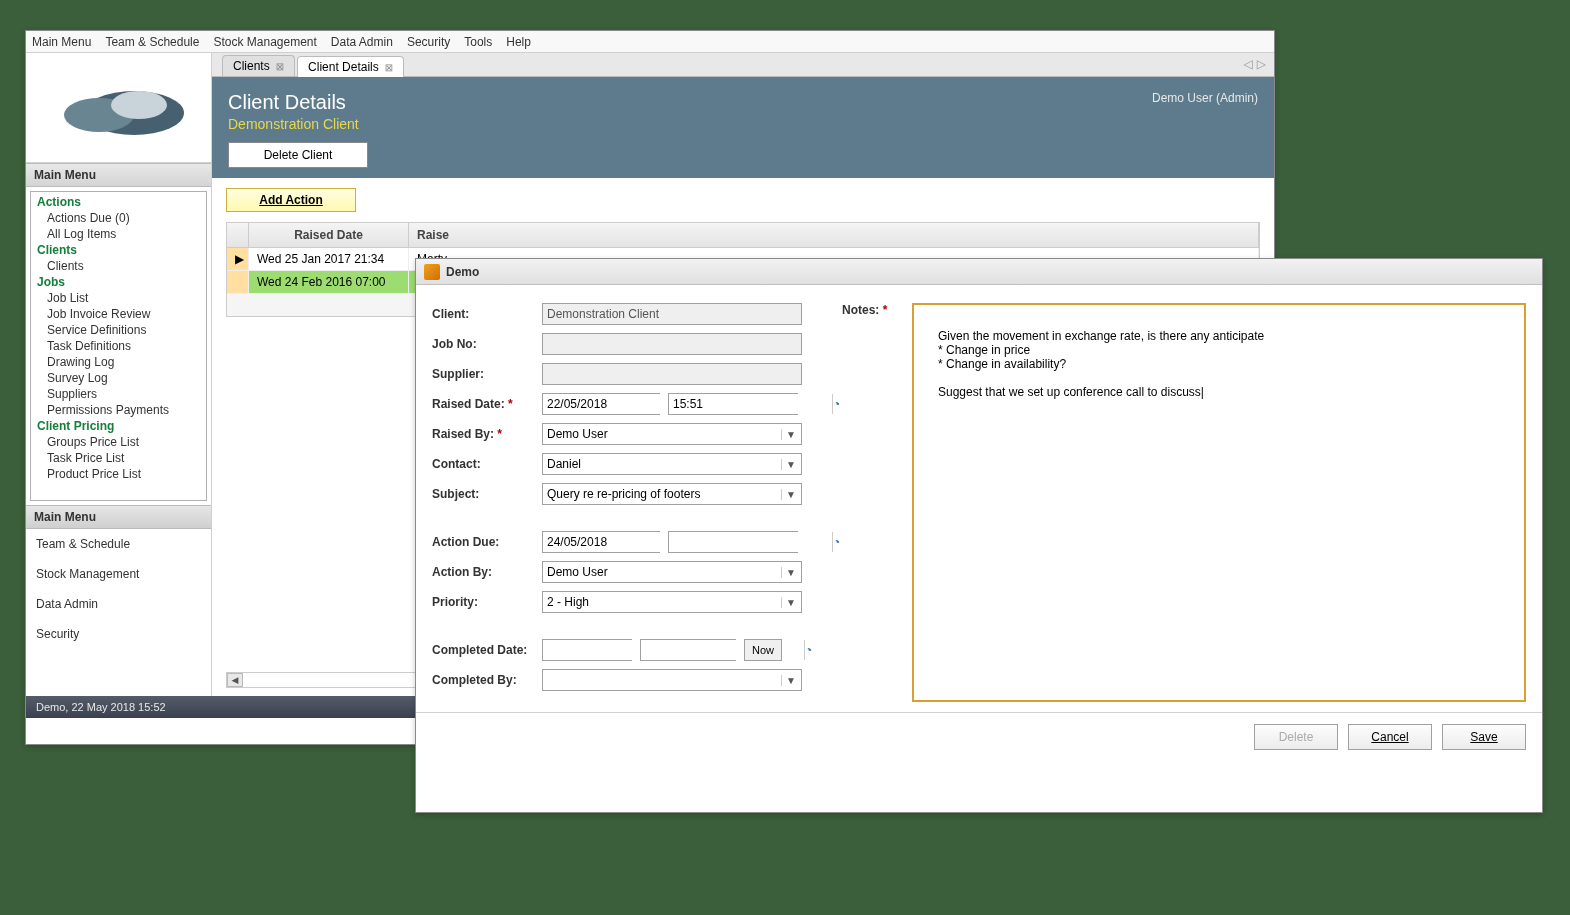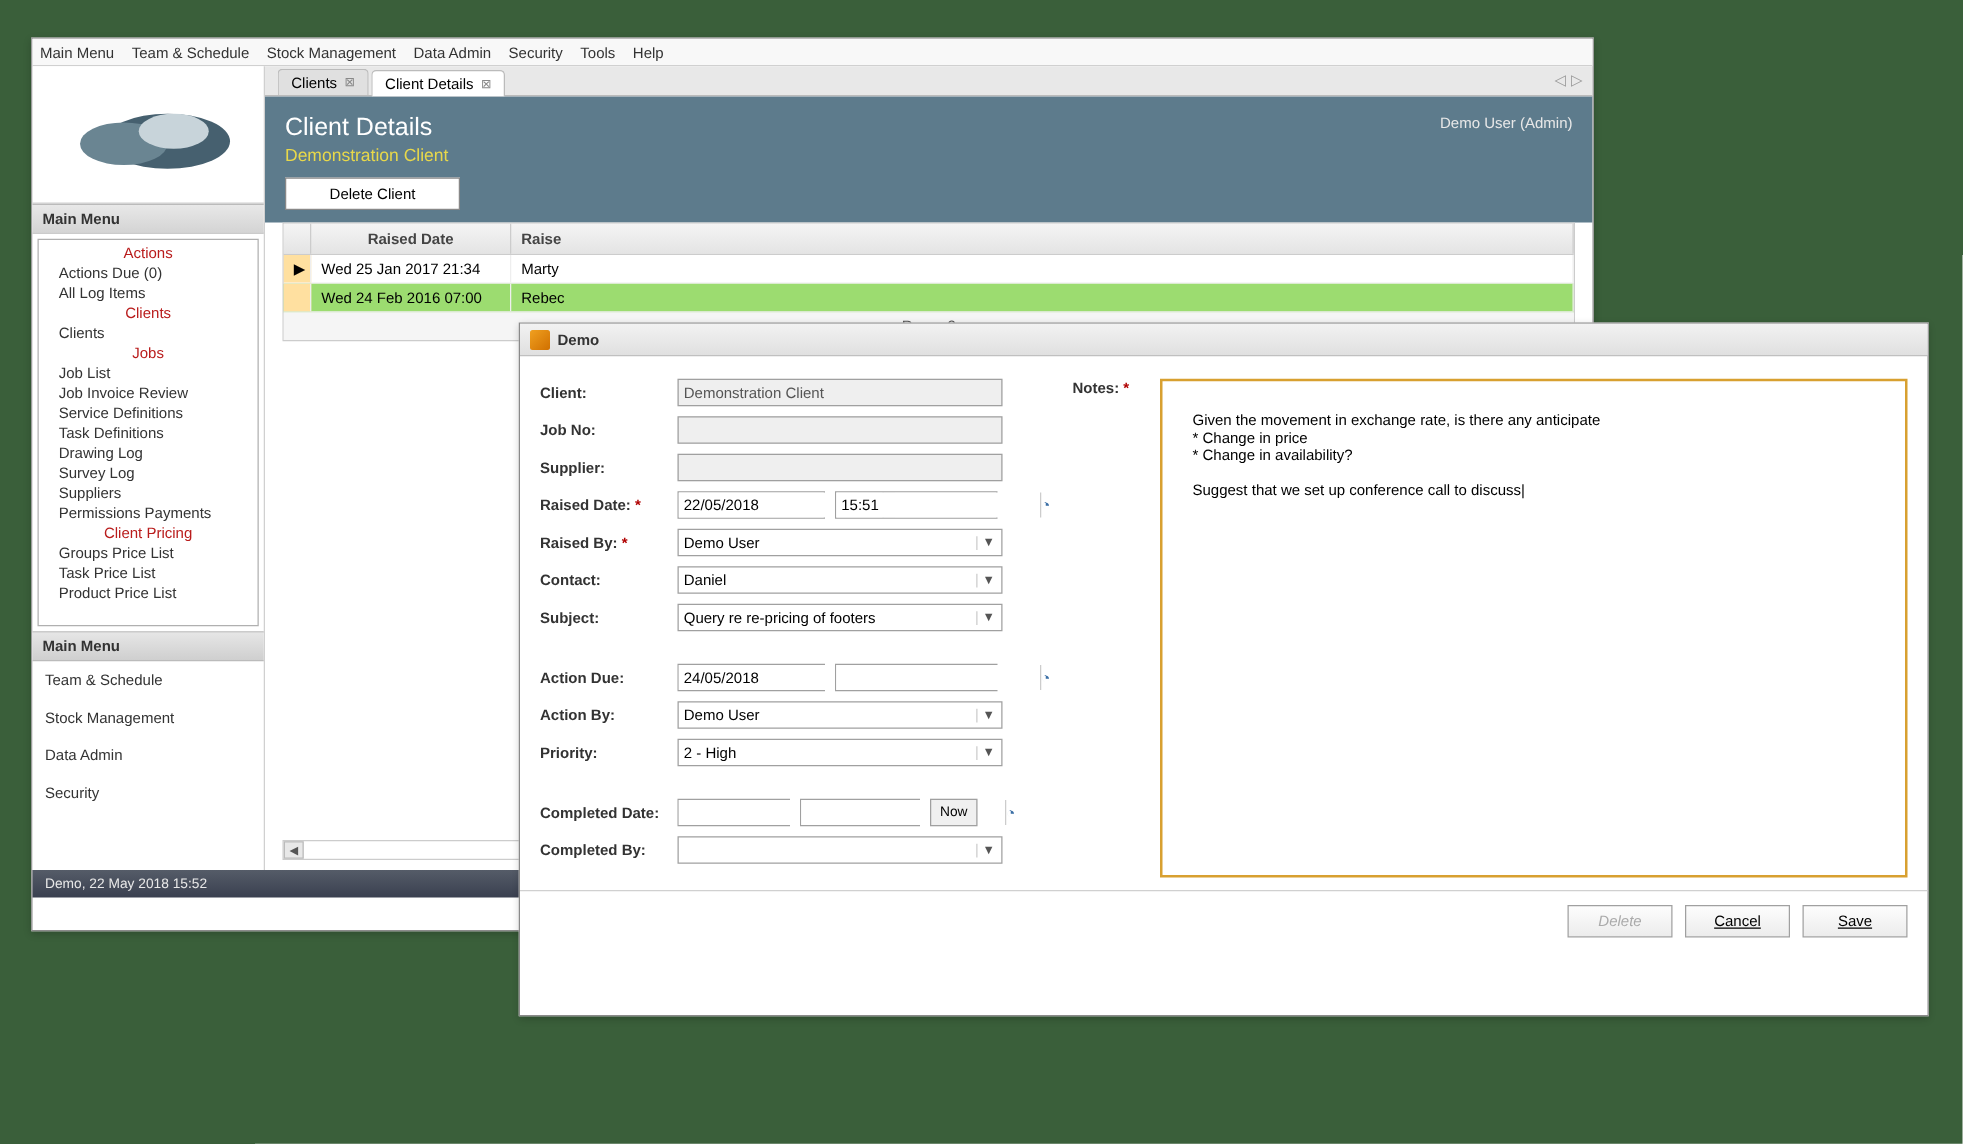--- a/index.html
+++ b/index.html
@@ -68,21 +68,21 @@
 }
 .tree-box {
   flex:0 0 auto;
   height: 310px;
   border: 1px solid #b0b0b0;
   margin: 4px;
   overflow-y: scroll;
   padding: 2px 0;
   font-size:12px;
 }
-.tree-box .cat { font-weight:normal; padding:1px 6px; color:#b91c1c;text-align:center;}
+.tree-box .cat { font-weight:bold; padding:1px 6px; color:#15803d;}
 .tree-box .item { padding:1px 6px 1px 16px; color:#333;}
 .nav-item { padding:8px 10px; color:#333; }
 .main-col { flex:1; display:flex; flex-direction:column; overflow:hidden; }
 .tab-strip { height:24px; display:flex; align-items:flex-end; padding-left:10px; background:#e8e8e8; border-bottom:1px solid #bbb; position:relative;}
 .tab { padding:3px 10px; border:1px solid #bbb; border-bottom:none; margin-right:2px; background:#e0e0e0; border-radius:4px 4px 0 0; font-size:12px; display:flex; align-items:center; gap:6px;}
 .tab.active { background:#fff; position:relative; top:1px; }
 .tab-x { color:#888; font-size:10px;}
 .tab-nav-arrows { position:absolute; right:8px; top:4px; display:flex; gap:4px; color:#999;}
 .header-panel {
   background:#5d7b8c;
@@ -112,42 +112,42 @@
 .grid-foot { text-align:center; padding:4px; background:#f5f5f5; color:#555;}
 .hscroll { height:16px; border:1px solid #ccc; margin:8px 14px 0 14px; display:flex; align-items:center;}
 .hscroll .arrow { width:16px; height:14px; background:#e8e8e8; border:1px solid #bbb; text-align:center; line-height:12px; font-size:9px; color:#555;}
 .status-bar { height:22px; background:linear-gradient(#555c68,#3a4050); color:#e8e8e8; display:flex; align-items:center; padding:0 10px; font-size:11px;}
 
 
 .dialog { top:258px; left:415px; width:1128px; height:555px; }
 .dlg-title { height:26px; background:linear-gradient(#f2f2f2,#e0e0e0); border-bottom:1px solid #c0c0c0; display:flex; align-items:center; padding:0 8px; gap:6px;}
 .dlg-title .t { font-size:12px; color:#333; font-weight:bold;}
 .dlg-header { background:#5d7b8c; color:#fff; padding:14px 16px; font-size:18px;}
-.dlg-body { padding:18px 16px 10px 16px; display:flex; gap:46px; height:calc(100% - 26px - 50px - 50px); overflow:hidden;justify-content:flex-end;}
+.dlg-body { padding:18px 16px 10px 16px; display:flex; gap:30px; height:calc(100% - 26px - 50px - 50px); overflow:hidden;justify-content:flex-end;}
 .form-col { width:380px; }
 .notes-col { flex:1; display:flex; gap:10px;}
 .frow { display:flex; align-items:center; margin-bottom:8px; }
 .flabel { width:110px; font-weight:bold; color:#333; font-size:12px;}
 .flabel .req { color:#b00000; }
 .finput { height:22px; border:1px solid #a0a0a0; padding:2px 4px; font-size:12px; font-family:inherit;}
 .finput.ro { background:#efefef; color:#555;}
 .fselect { height:22px; border:1px solid #a0a0a0; padding:2px 4px; font-size:12px; font-family:inherit; display:flex; align-items:center; justify-content:space-between; background:#fff;}
 .fselect .dd { width:16px; text-align:center; color:#555; font-size:10px; border-left:1px solid #ccc; padding-left:3px;}
 .date-group { display:flex; gap:8px; align-items:center;}
 .date-box { width:118px; display:flex; border:1px solid #a0a0a0; height:22px; background:#fff;}
 .date-box input { border:none; flex:1; padding:2px 4px; font-size:12px; font-family:inherit; outline:none;}
 .date-box .dd {width:18px; border-left:1px solid #ccc; display:flex; align-items:center; justify-content:center; font-size:9px; color:#555; background:#f0f0f0;}
 .time-box { width:130px; display:flex; border:1px solid #a0a0a0; height:22px; background:#fff;}
 .time-box input { border:none; flex:1; padding:2px 4px; font-size:12px; font-family:inherit; outline:none;}
 .time-box .clk {width:20px; border-left:1px solid #ccc; display:flex; align-items:center; justify-content:center; color:#3a6ea5;}
 .notes-textarea { flex:1; border:2px solid #d8a030; background:#fff; padding:24px; font-size:12px; font-family:inherit; resize:none; white-space:pre-wrap; overflow-y:scroll;}
 .now-btn { width:38px; height:22px; border:1px solid #a0a0a0; background:#f0f0f0; font-size:11px; font-family:inherit;}
 .dlg-footer { height:48px; border-top:1px solid #d0d0d0; display:flex; justify-content:flex-end; align-items:center; gap:10px; padding:0 16px;}
 .fbtn { width:84px; height:26px; border:1px solid #a0a0a0; background:linear-gradient(#fdfdfd,#ececec); font-size:12px; font-family:inherit; text-decoration:underline;}
-.fbtn:disabled { color:#aaa; text-decoration:none;font-style:italic;}
+.fbtn:disabled { color:#aaa; text-decoration:none;}
 .vgap { height:18px;}
 </style>
 </head>
 <body>
 
 <div class="window main-window">
   <div class="menu-bar">
     <span>Main Menu</span>
     <span>Team &amp; Schedule</span>
     <span>Stock Management</span>
@@ -216,20 +216,23 @@
           <div>
             <h1>Client Details</h1>
             <div class="client-name">Demonstration Client</div>
           </div>
           <div class="userinfo">Demo User (Admin)</div>
         </div>
         <button class="delete-btn">Delete Client</button>
       </div>
 
 
+      <div class="actions-toolbar">
+        <button class="add-action-btn">Add Action</button>
+      </div>
 
       <div class="grid-wrap">
         <div class="grid-head">
           <div class="hcell sel"></div>
           <div class="hcell" style="width:160px">Raised Date</div>
           <div class="hcell" style="flex:1; text-align:left">Raise</div>
         </div>
         <div id="grid-rows">
             <div class="grow">
               <div class="gcell sel">▶</div>

